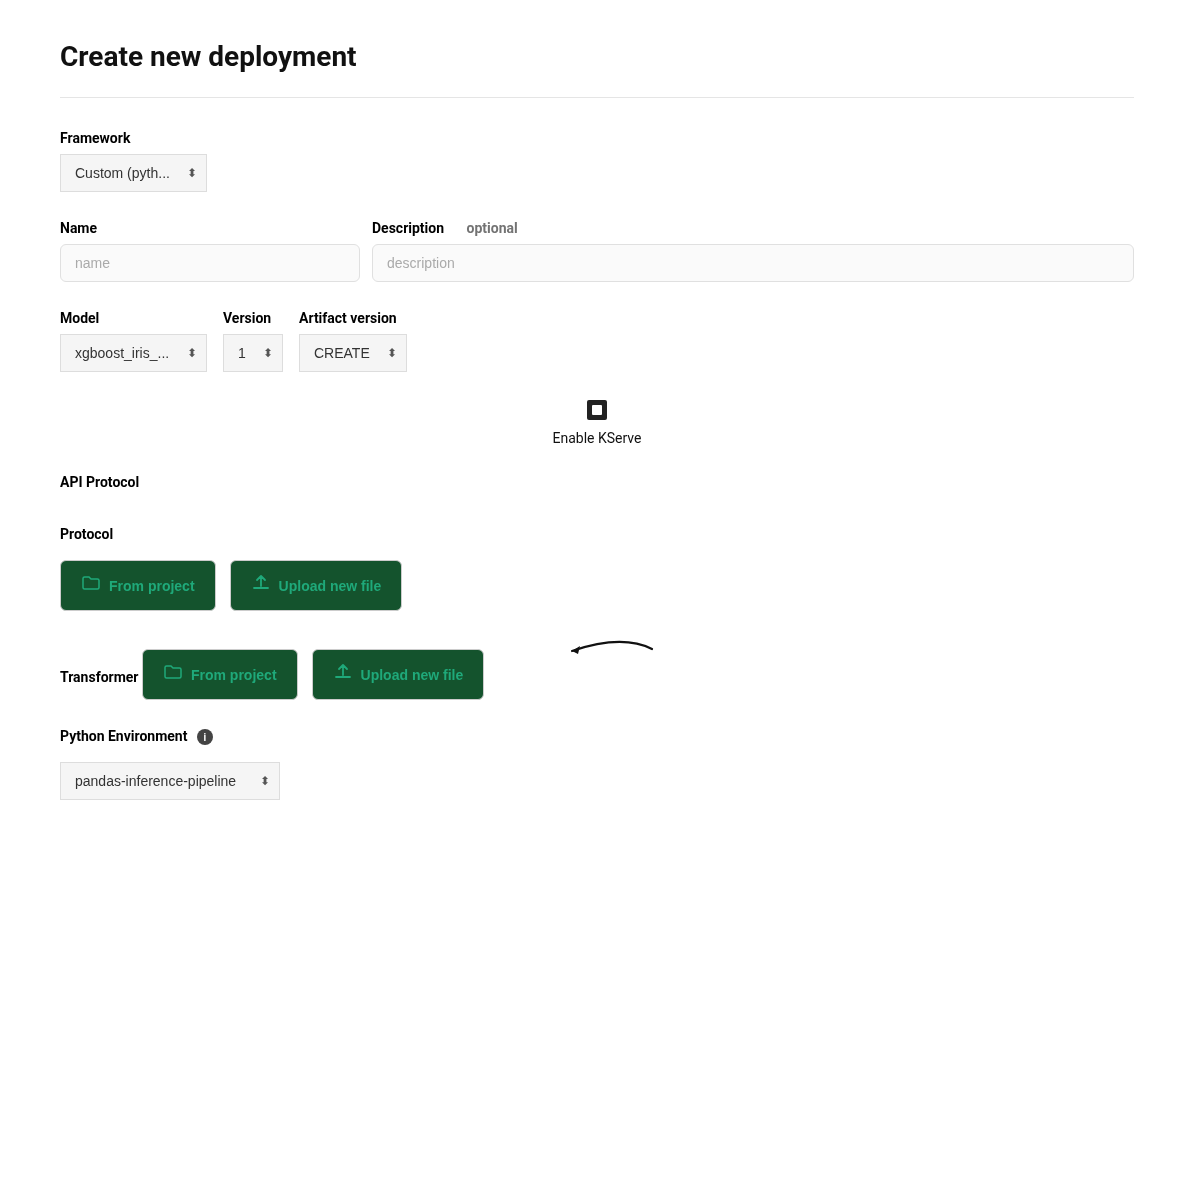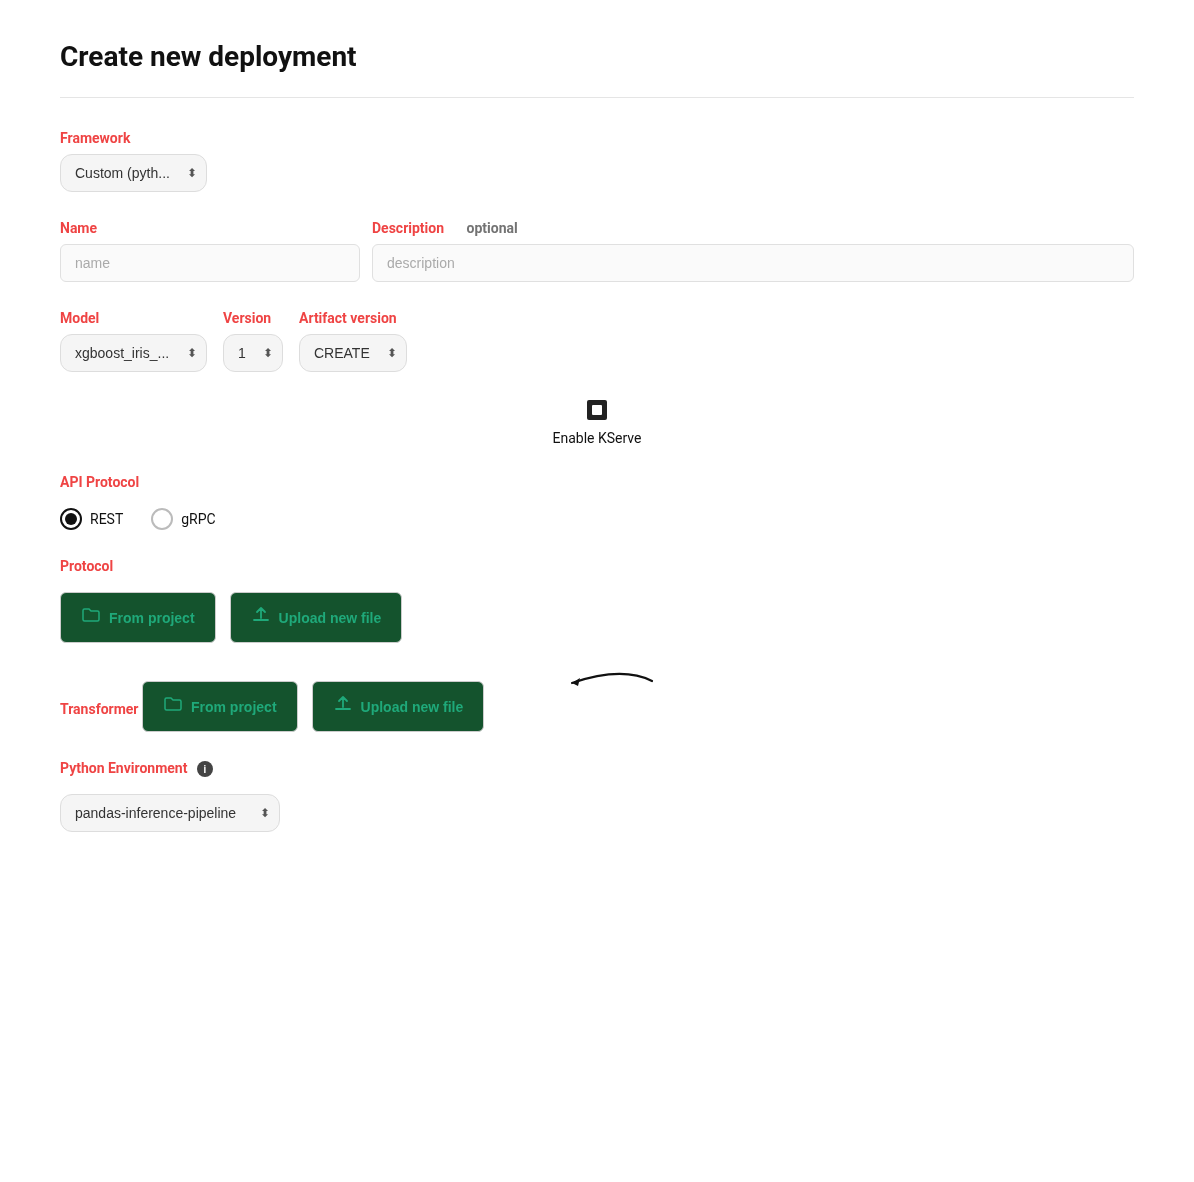--- a/index.html
+++ b/index.html
@@ -20,40 +20,40 @@
       padding-bottom: 24px;
       border-bottom: 1px solid #e5e5e5;
       margin-bottom: 32px;
     }
     .section {
       margin-bottom: 28px;
     }
     .field-label {
       font-weight: 700;
       font-size: 14px;
-      color: #ef4444;
+      color: #000000;
       margin-bottom: 8px;
       display: inline-block;
     }
     .field-label-optional {
       font-weight: 700;
       color: #737373;
       font-size: 14px;
       margin-left: 19px;
     }
     .select-wrapper {
       position: relative;
       display: inline-block;
     }
     select {
       appearance: none;
       -webkit-appearance: none;
       background: #f5f5f5;
       border: 1px solid #ddd;
-      border-radius: 12px;
+      border-radius: 0;
       padding: 10px 36px 10px 14px;
       font-size: 14px;
       color: #333;
       cursor: pointer;
       outline: none;
     }
     .select-arrow {
       position: absolute;
       right: 10px;
       top: 50%;
@@ -275,32 +275,20 @@
 
   <div class="kserve-row">
     <div class="kserve-checkbox">
       <div class="kserve-checkbox-inner"></div>
     </div>
     <span class="kserve-label">Enable KServe</span>
   </div>
 
   <div class="api-protocol-section">
     <label class="field-label">API Protocol</label>
-    <div class="radio-group">
-      <div class="radio-option">
-        <div class="radio-outer selected">
-          <div class="radio-inner"></div>
-        </div>
-        <span class="radio-label">REST</span>
-      </div>
-      <div class="radio-option">
-        <div class="radio-outer unselected"></div>
-        <span class="radio-label">gRPC</span>
-      </div>
-    </div>
   </div>
 
   <div class="predictor-section">
     <label class="field-label">Protocol</label>
     <div class="file-buttons">
       <button class="file-btn">
         <span class="file-btn-icon">
           <svg width="20" height="20" viewBox="0 0 20 20" fill="none" xmlns="http://www.w3.org/2000/svg">
             <path d="M2 5.5C2 4.67 2.67 4 3.5 4H8L10 6H16.5C17.33 6 18 6.67 18 7.5V14.5C18 15.33 17.33 16 16.5 16H3.5C2.67 16 2 15.33 2 14.5V5.5Z" stroke="#1fa97a" stroke-width="1.5" fill="none"></path>
           </svg>

